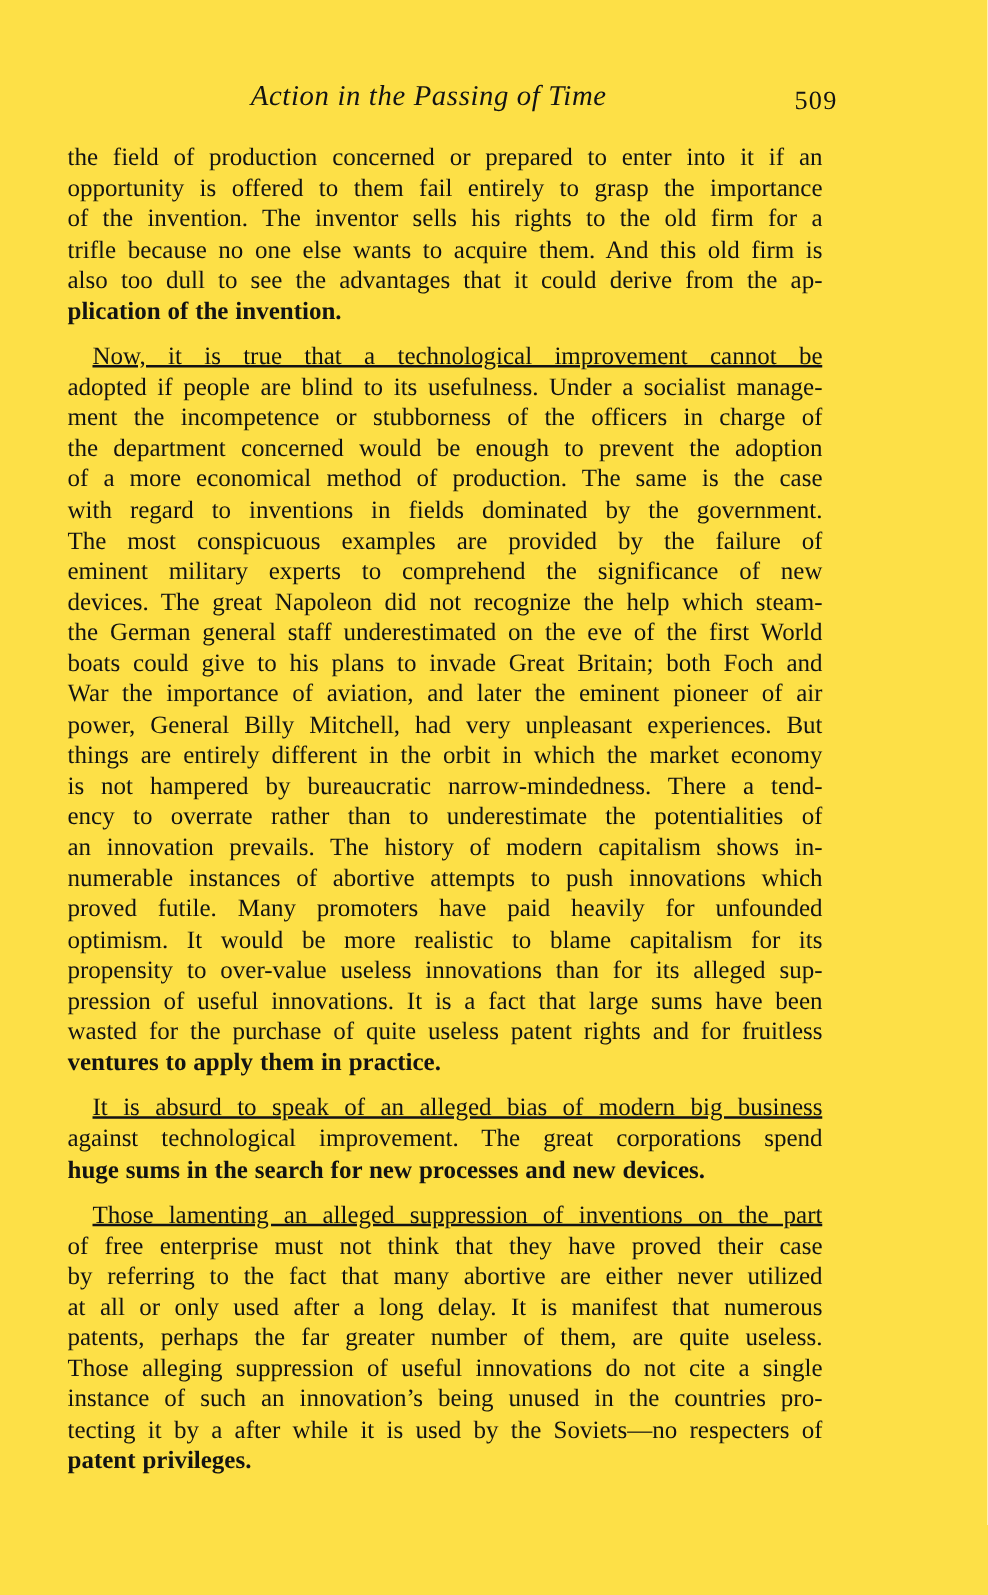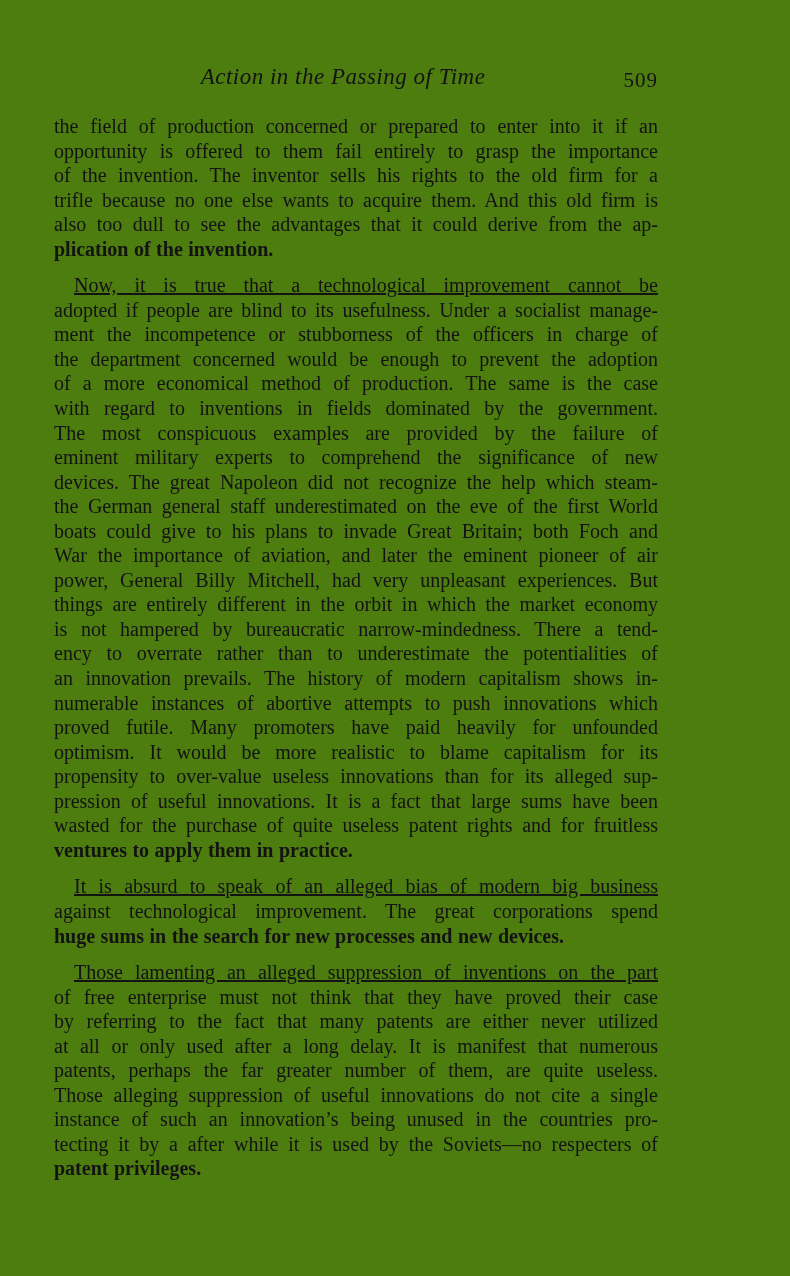--- a/index.html
+++ b/index.html
@@ -4,21 +4,21 @@
 <style>
   html, body {
     margin: 0;
     padding: 0;
     background: #ffffff;
   }
   .page {
     position: relative;
     width: 790px;
     height: 1276px;
-    background: #4d7c0f;
+    background: #fde047;
     font-family: "Liberation Serif", serif;
     color: #131313;
     overflow: hidden;
   }
   .running-header {
     position: absolute;
     top: 64px;
     left: 42px;
     width: 628px;
     height: 32px;
@@ -26,21 +26,21 @@
   .running-title {
     display: block;
     text-align: center;
     font-style: italic;
     font-size: 23px;
     letter-spacing: 0.5px;
     transform: translateX(-13px);
   }
   .folio {
     position: absolute;
-    right: 12px;
+    right: 0;
     top: 4px;
     font-size: 21px;
     letter-spacing: 1px;
     font-variant-numeric: oldstyle-nums;
   }
   .body-text {
     position: absolute;
     top: 102px;
     left: 42px;
     width: 628px;
@@ -111,21 +111,21 @@
         <div class="line last">ventures to apply them in practice.</div>
       </div>
       <div class="paragraph">
         <div class="line indent">It is absurd to speak of an alleged bias of modern big business</div>
         <div class="line">against technological improvement. The great corporations spend</div>
         <div class="line last">huge sums in the search for new processes and new devices.</div>
       </div>
       <div class="paragraph">
         <div class="line indent">Those lamenting an alleged suppression of inventions on the part</div>
         <div class="line">of free enterprise must not think that they have proved their case</div>
-        <div class="line">by referring to the fact that many patents are either never utilized</div>
+        <div class="line">by referring to the fact that many abortive are either never utilized</div>
         <div class="line">at all or only used after a long delay. It is manifest that numerous</div>
         <div class="line">patents, perhaps the far greater number of them, are quite useless.</div>
         <div class="line">Those alleging suppression of useful innovations do not cite a single</div>
         <div class="line">instance of such an innovation’s being unused in the countries pro-</div>
         <div class="line">tecting it by a after while it is used by the Soviets—no respecters of</div>
         <div class="line last">patent privileges.</div>
       </div>
     </div>
 </div>
 

